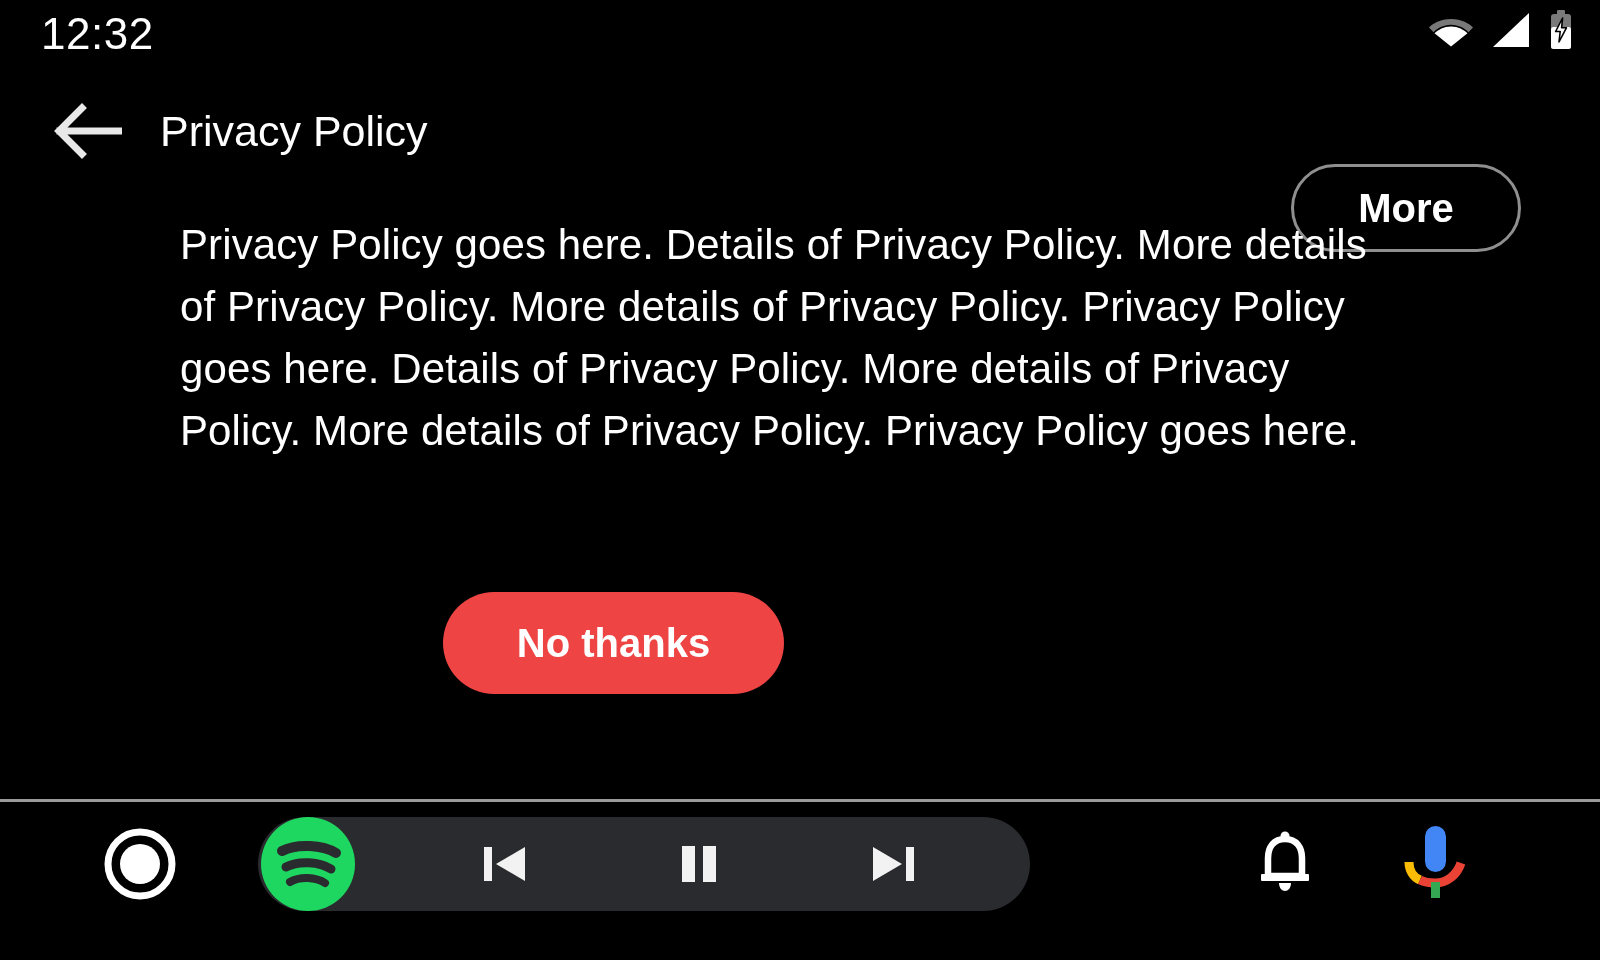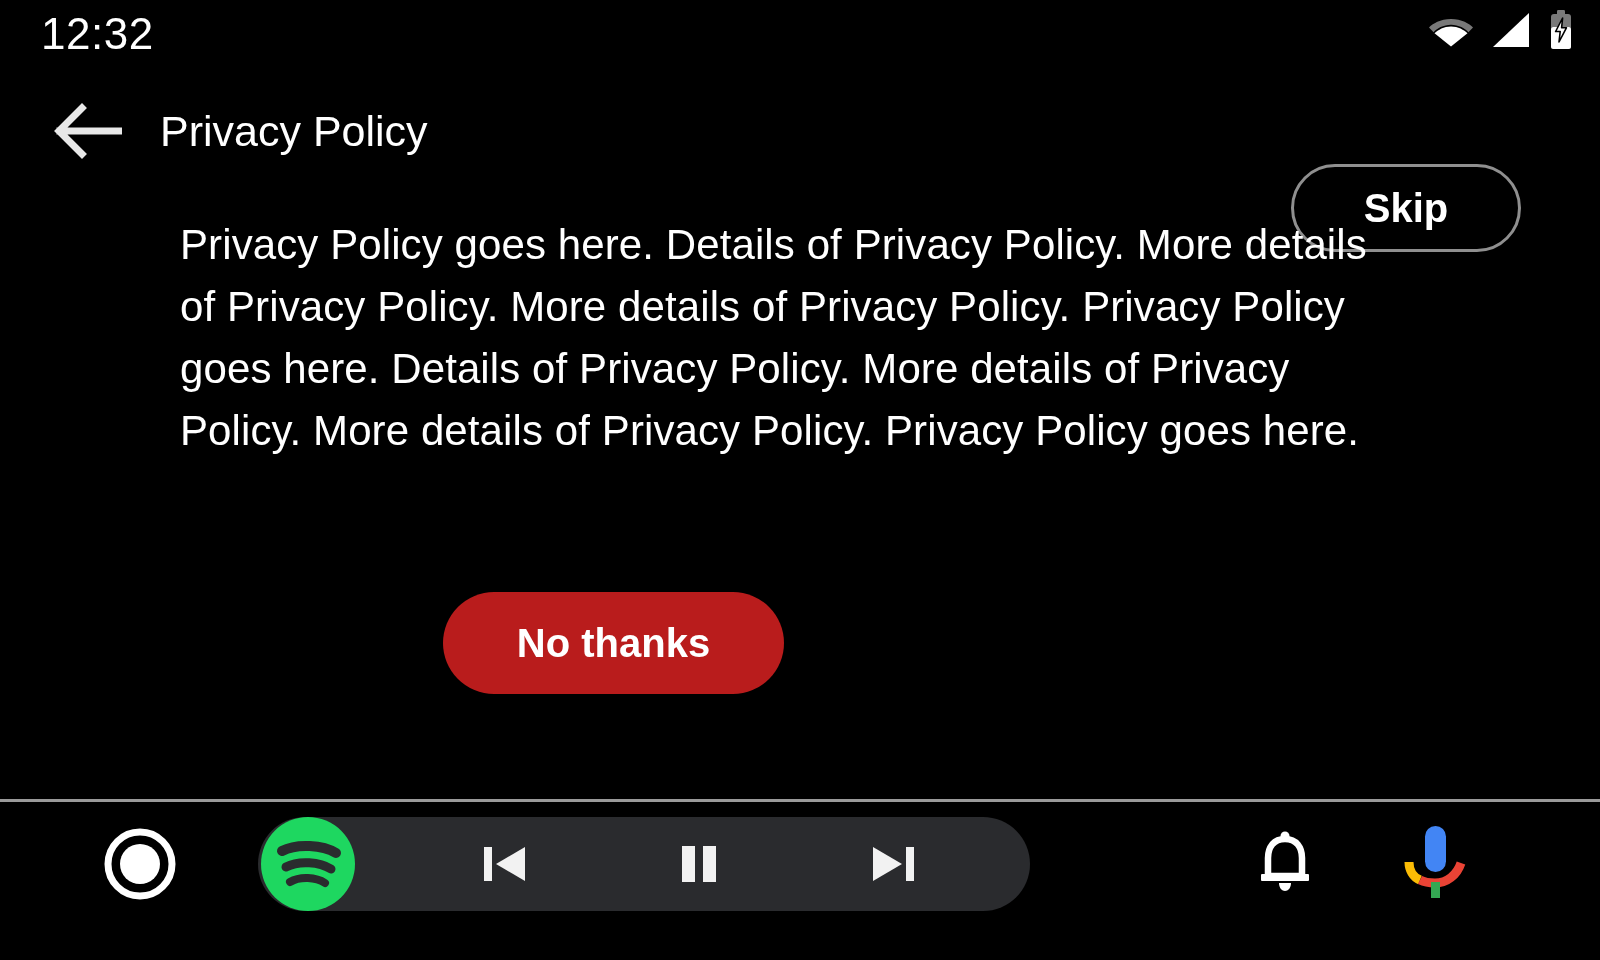--- a/index.html
+++ b/index.html
@@ -121,21 +121,21 @@
     font-family: "Liberation Sans", sans-serif;
     color: #ffffff;
     cursor: pointer;
     display: flex;
     align-items: center;
     justify-content: center;
     padding: 0 54px;
     box-sizing: border-box;
   }
   #accept-button { background: #3b72e0; min-width: 305px; }
-  #no-thanks-button { background: #b91c1c; min-width: 341px; }
+  #no-thanks-button { background: #ef4444; min-width: 341px; }
 
   
   #bottom-divider {
     position: absolute;
     left: 0;
     top: 799px;
     width: 1600px;
     height: 3px;
     background: #9a9a9a;
   }
@@ -248,21 +248,21 @@
     </div>
   </div>
 
   <div id="header">
     <div id="back-button">
       <svg width="68" height="58" viewBox="0 0 68 58">
         <path d="M66 29 L6 29 M28 6 L5 29 L28 52" stroke="#e8e8e8" stroke-width="7" fill="none" stroke-linecap="square" stroke-linejoin="miter"></path>
       </svg>
     </div>
     <div id="page-title">Privacy Policy</div>
-    <button id="skip-button">Skip</button>
+    <button id="skip-button">More</button>
   </div>
 
   <div id="policy-text">Privacy Policy goes here. Details of Privacy Policy. More details of Privacy Policy. More details of Privacy Policy. Privacy Policy goes here. Details of Privacy Policy. More details of Privacy Policy. More details of Privacy Policy. Privacy Policy goes here.</div>
 
   <div id="action-row">
     <button class="action-btn" id="no-thanks-button">No thanks</button>
   </div>
 
   <div id="bottom-divider"></div>
   <div id="bottom-bar">

